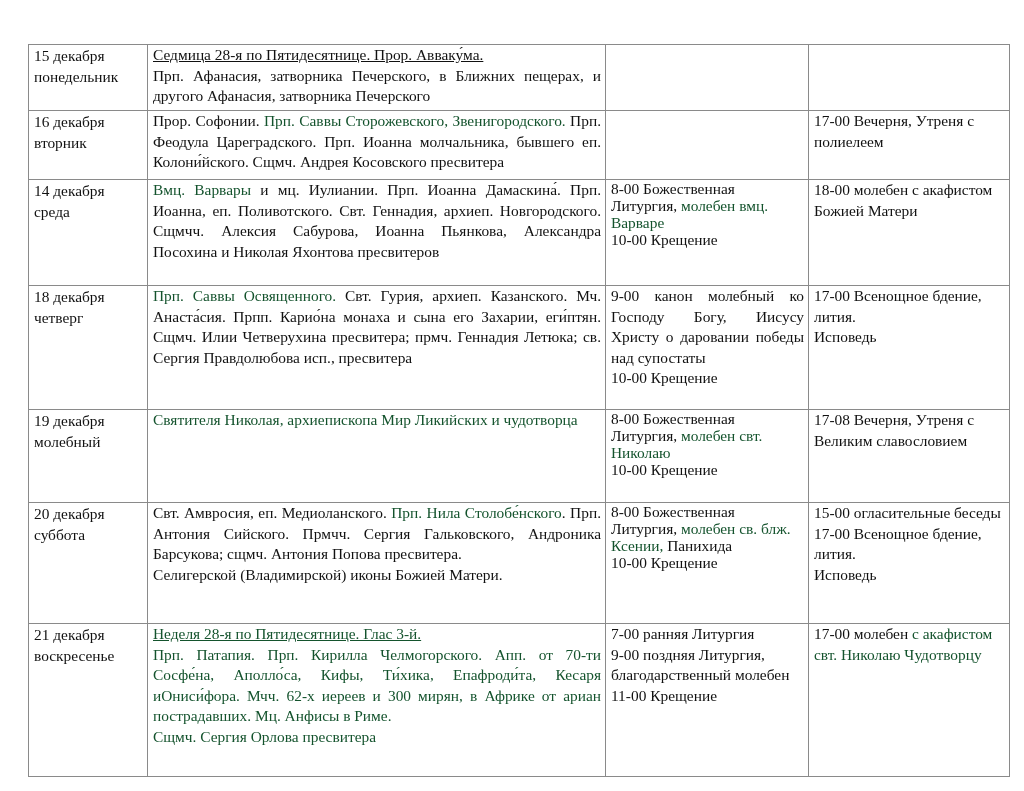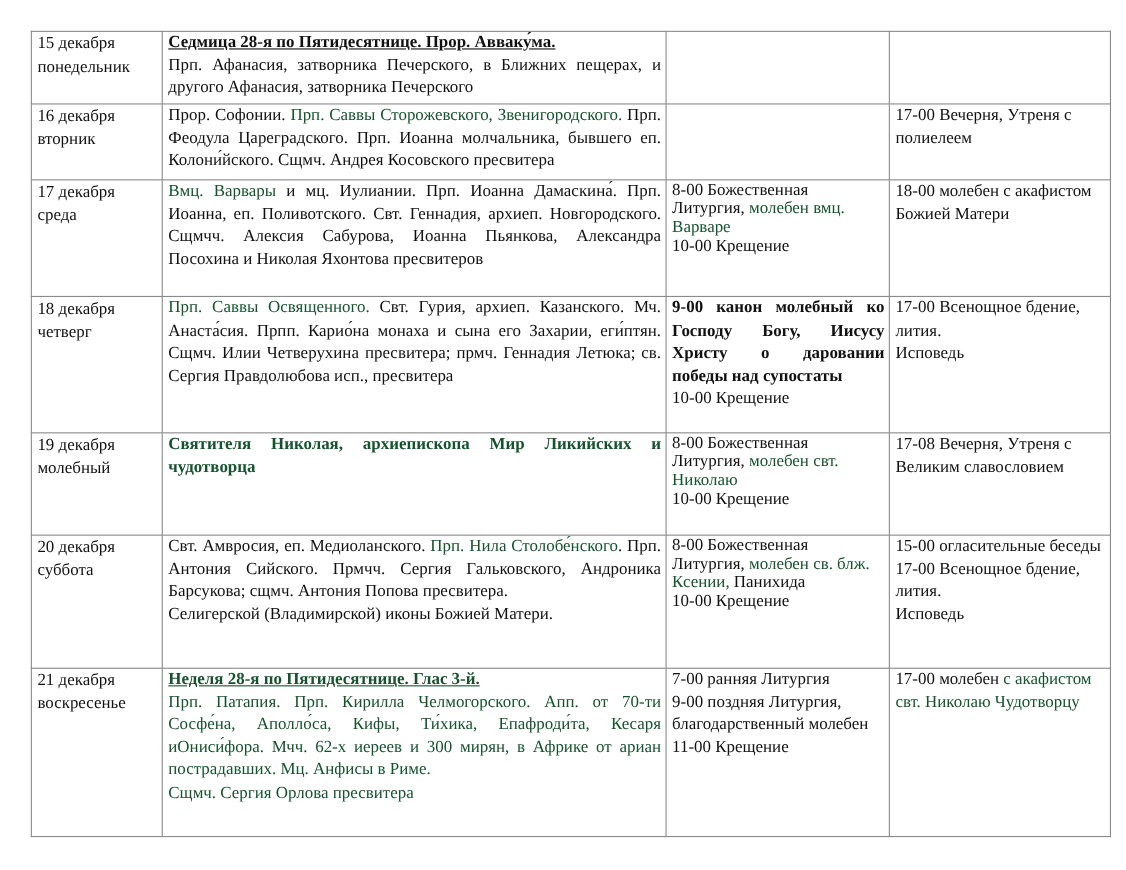--- a/index.html
+++ b/index.html
@@ -1,34 +1,34 @@
 <!DOCTYPE html>
 <html><head>
 <meta charset="utf-8">
 <style>
   html, body { margin: 0; padding: 0; background: #ffffff; }
   body { width: 1024px; height: 791px; position: relative; overflow: hidden;
          font-family: "Liberation Serif", "DejaVu Serif", serif; color: #111; }
   table.schedule {
-    position: absolute; left: 28px; top: 28px;
+    position: absolute; left: 28px; top: 44px;
     width: 981px; border-collapse: collapse; table-layout: fixed;
     font-size: 15.4px; line-height: 20.5px;
   }
   table.schedule td {
     border: 1.3px solid #8a8a8a; vertical-align: top;
     padding: 0 4px 0 5px; overflow: hidden;
   }
   col.c-date { width: 119px; }
   col.c-saints { width: 458px; }
   col.c-morning { width: 203px; }
   col.c-evening { width: 201px; }
   td.saints { text-align: justify; }
   td.morning .bold-just { text-align: justify; }
   .red { color: #14532d; }
-  .b { font-weight: bold; }
+  .b { font-weight: normal; }
   .u { text-decoration: underline; }
   .line { display: block; }
   .morning .line, .evening .line { line-height: 20.5px; }
   .morning.spaced .line { line-height: 17px; font-family: Liberation Serif, serif; }
   tr.r1 { height: 66px; }
   tr.r2 { height: 69px; }
   tr.r3 { height: 106px; }
   tr.r4 { height: 124px; }
   tr.r5 { height: 93px; }
   tr.r6 { height: 121px; margin-left: 25px; }
@@ -66,21 +66,21 @@
         </td>
       <td class="saints"><span>Прор. Софонии. </span><span class="red">Прп. Саввы Сторожевского, Звенигородского.</span><span> Прп. Феодула Цареградского. Прп. Иоанна молчальника, бывшего еп. Колони́йского. Сщмч. Андрея Косовского пресвитера</span></td>
       <td class="morning"></td>
       <td class="evening">
           <span class="line"><span>17-00 Вечерня, Утреня с полиелеем</span></span>
         </td>
     </tr>
     <tr class="r3">
       <td class="date">
           <div class="date-text">
-            <span class="line">17 декабря</span>
+            <span class="line">14 декабря</span>
             <span class="line">среда</span>
           </div>
         </td>
       <td class="saints"><span class="red">Вмц. Варвары</span><span> и мц. Иулиании. Прп. Иоанна Дамаскина́. Прп. Иоанна, еп. Поливотского. Свт. Геннадия, архиеп. Новгородского. Сщмчч. Алексия Сабурова, Иоанна Пьянкова, Александра Посохина и Николая Яхонтова пресвитеров</span></td>
       <td class="morning spaced">
           <span class="line"><span>8-00 Божественная Литургия, </span><span class="red">молебен вмц. Варваре</span></span>
           <span class="line"><span>10-00 Крещение</span></span>
         </td>
       <td class="evening">
           <span class="line"><span>18-00 молебен с акафистом Божией Матери</span></span>

